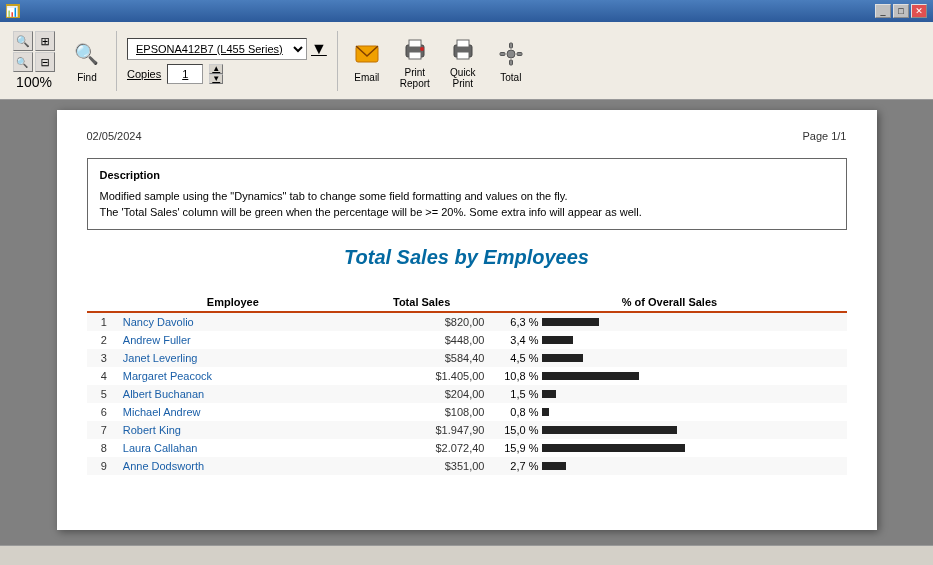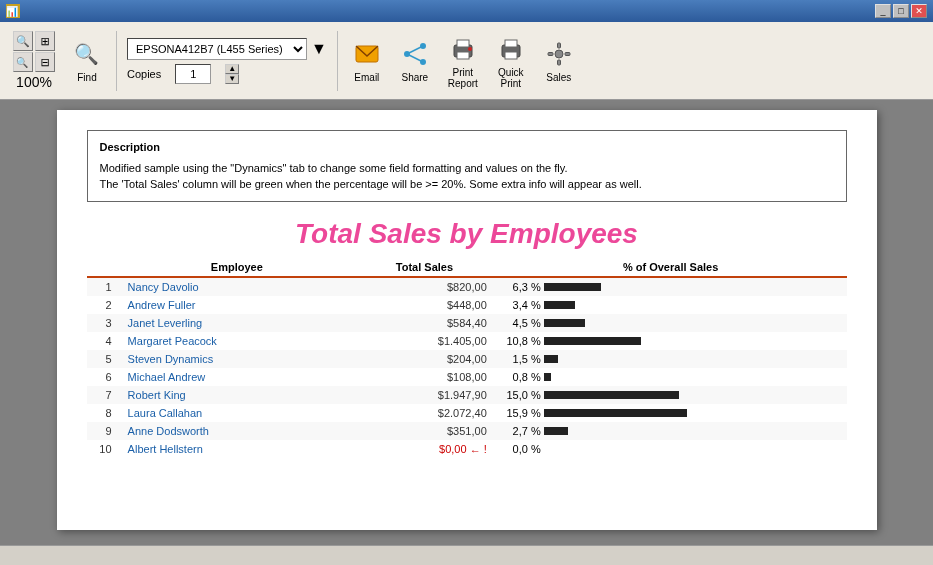--- a/index.html
+++ b/index.html
@@ -107,38 +107,39 @@
       font-size: 14px;
       text-align: center;
     }
 
     
     .printer-area {
       display: flex;
       flex-direction: column;
       gap: 4px;
       padding: 4px;
+      text-decoration: underline;
     }
     .printer-select {
       display: flex;
       align-items: center;
       gap: 4px;
     }
     .printer-dropdown {
       width: 180px;
       height: 22px;
       border: 1px inset #999;
       background: white;
       padding: 2px 4px;
       font-size: 11px;
     }
     .copies-row {
       display: flex;
       align-items: center;
-      gap: 14px;
+      gap: 6px;
       font-size: 11px;
     }
     .copies-input {
       width: 36px;
       height: 20px;
       border: 1px inset #999;
       background: white;
       text-align: center;
       font-size: 11px;
     }
@@ -198,25 +199,25 @@
       margin-bottom: 16px;
       font-size: 11px;
       line-height: 1.5;
     }
     .report-description .desc-title {
       font-weight: bold;
       margin-bottom: 4px;
     }
     .report-title {
       text-align: center;
-      font-size: 28px;
+      font-size: 20px;
       font-weight: bold;
       font-style: italic;
-      color: #ec4899;
-      margin-bottom: 8px;
+      color: #0369a1;
+      margin-bottom: 24px;
     }
     .report-table {
       width: 100%;
       border-collapse: collapse;
       font-size: 11px;
     }
     .report-table .col-header {
       font-weight: bold;
       border-bottom: 2px solid #c2410c;
       padding: 3px 8px;
@@ -311,32 +312,20 @@
   <div class="toolbar-btn">
     <div class="icon-area">
       <svg width="28" height="28" viewBox="0 0 28 28">
         <rect x="3" y="6" width="22" height="16" rx="2" fill="#f0a000" stroke="#c07000" stroke-width="1"></rect>
         <polyline points="3,6 14,16 25,6" fill="none" stroke="#804000" stroke-width="1.5"></polyline>
       </svg>
     </div>
     <div class="btn-label">Email</div>
   </div>
 
-  <div class="toolbar-btn">
-    <div class="icon-area">
-      <svg width="28" height="28" viewBox="0 0 28 28">
-        <circle cx="22" cy="6" r="3" fill="#3399cc"></circle>
-        <circle cx="22" cy="22" r="3" fill="#3399cc"></circle>
-        <circle cx="6" cy="14" r="3" fill="#3399cc"></circle>
-        <line x1="6" y1="14" x2="22" y2="6" stroke="#3399cc" stroke-width="1.5"></line>
-        <line x1="6" y1="14" x2="22" y2="22" stroke="#3399cc" stroke-width="1.5"></line>
-      </svg>
-    </div>
-    <div class="btn-label">Share</div>
-  </div>
 
   <div class="toolbar-btn">
     <div class="icon-area">
       <svg width="28" height="28" viewBox="0 0 28 28">
         <rect x="5" y="10" width="18" height="12" rx="2" fill="#666" stroke="#444" stroke-width="1"></rect>
         <rect x="8" y="5" width="12" height="7" fill="#fff" stroke="#666" stroke-width="1"></rect>
         <rect x="8" y="17" width="12" height="7" fill="#fff" stroke="#666" stroke-width="1"></rect>
         <circle cx="21" cy="14" r="2" fill="#cc2222"></circle>
       </svg>
     </div>
@@ -361,28 +350,32 @@
       <svg width="28" height="28" viewBox="0 0 28 28">
         <circle cx="14" cy="14" r="4" fill="#888" stroke="#555" stroke-width="1"></circle>
         <g fill="#888" stroke="#555" stroke-width="1">
           <rect x="12.5" y="3" width="3" height="5" rx="1"></rect>
           <rect x="12.5" y="20" width="3" height="5" rx="1"></rect>
           <rect x="3" y="12.5" width="5" height="3" rx="1"></rect>
           <rect x="20" y="12.5" width="5" height="3" rx="1"></rect>
         </g>
       </svg>
     </div>
-    <div class="btn-label">Sales</div>
+    <div class="btn-label">Total</div>
   </div>
 
 </div>
 
 <div class="page-area">
   <div class="report-page">
 
+    <div class="report-header">
+      <span>02/05/2024</span>
+      <span>Page 1/1</span>
+    </div>
 
     <div class="report-description">
       <div class="desc-title">Description</div>
       <div>Modified sample using the "Dynamics" tab to change some field formatting and values on the fly.</div>
       <div>The 'Total Sales' column will be green when the percentage will be &gt;= 20%. Some extra info will appear as well.</div>
     </div>
 
     <div class="report-title">Total Sales by Employees</div>
 
     <table class="report-table">
@@ -414,21 +407,21 @@
             <td><span class="pct-text">4,5 %</span> <span class="bar" style="width:41px;"></span></td>
           </tr>
           <tr>
             <td class="row-num">4</td>
             <td class="emp-name">Margaret Peacock</td>
             <td class="emp-sales">$1.405,00</td>
             <td><span class="pct-text">10,8 %</span> <span class="bar" style="width:97px;"></span></td>
           </tr>
           <tr style="background: rgb(248, 248, 248);">
             <td class="row-num">5</td>
-            <td class="emp-name">Steven Dynamics</td>
+            <td class="emp-name">Albert Buchanan</td>
             <td class="emp-sales">$204,00</td>
             <td><span class="pct-text">1,5 %</span> <span class="bar" style="width:14px;"></span></td>
           </tr>
           <tr>
             <td class="row-num">6</td>
             <td class="emp-name">Michael Andrew</td>
             <td class="emp-sales">$108,00</td>
             <td><span class="pct-text">0,8 %</span> <span class="bar" style="width:7px;"></span></td>
           </tr>
           <tr style="background: rgb(248, 248, 248);">
@@ -442,26 +435,20 @@
             <td class="emp-name">Laura Callahan</td>
             <td class="emp-sales">$2.072,40</td>
             <td><span class="pct-text">15,9 %</span> <span class="bar" style="width:143px;"></span></td>
           </tr>
           <tr style="background: rgb(248, 248, 248);">
             <td class="row-num">9</td>
             <td class="emp-name">Anne Dodsworth</td>
             <td class="emp-sales">$351,00</td>
             <td><span class="pct-text">2,7 %</span> <span class="bar" style="width:24px;"></span></td>
           </tr>
-          <tr>
-            <td class="row-num">10</td>
-            <td class="emp-name">Albert Hellstern</td>
-            <td class="emp-sales"><span style="color:#cc0000;">$0,00 ← !</span></td>
-            <td><span class="pct-text">0,0 %</span> <span class="bar" style="width:0px;"></span></td>
-          </tr>
         </tbody>
     </table>
   </div>
 </div>
 
 <div class="status-bar">
   <span></span>
 </div>
 
 </body></html>

